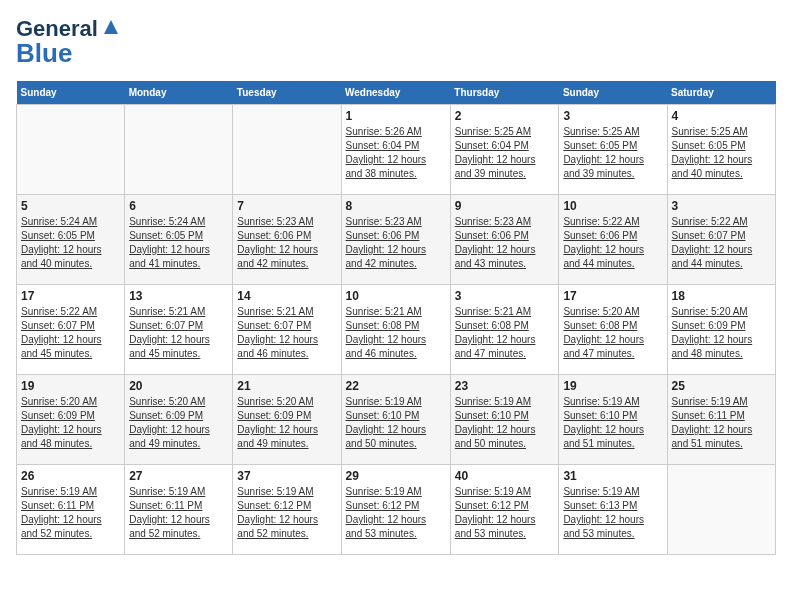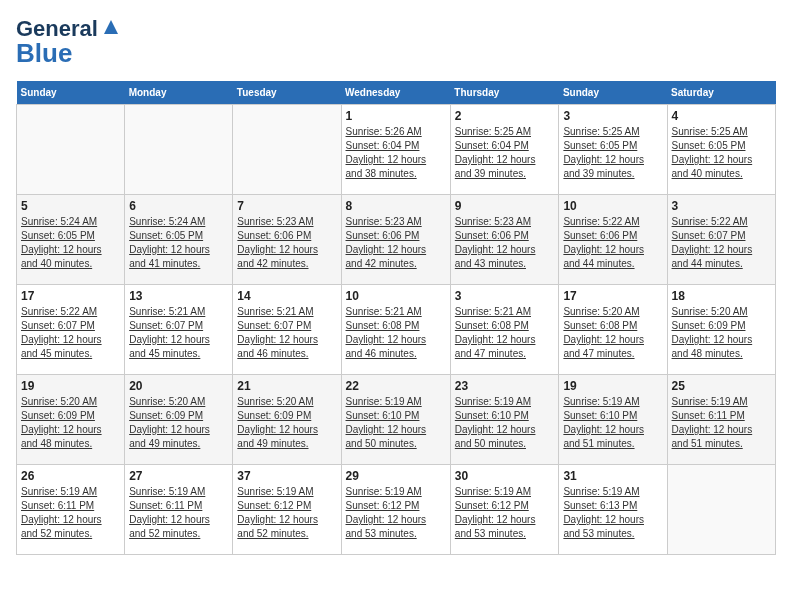--- a/index.html
+++ b/index.html
@@ -318,21 +318,21 @@
 and 52 minutes.</div>
         </td>
         <td>
           <span class="day-num">29</span>
           <div class="cell-text" style="white-space: pre-line;">Sunrise: 5:19 AM
 Sunset: 6:12 PM
 Daylight: 12 hours
 and 53 minutes.</div>
         </td>
         <td>
-          <span class="day-num">30</span>
+          <span class="day-num">40</span>
           <div class="cell-text" style="white-space: pre-line;">Sunrise: 5:19 AM
 Sunset: 6:12 PM
 Daylight: 12 hours
 and 53 minutes.</div>
         </td>
         <td>
           <span class="day-num">31</span>
           <div class="cell-text" style="white-space: pre-line;">Sunrise: 5:19 AM
 Sunset: 6:13 PM
 Daylight: 12 hours

